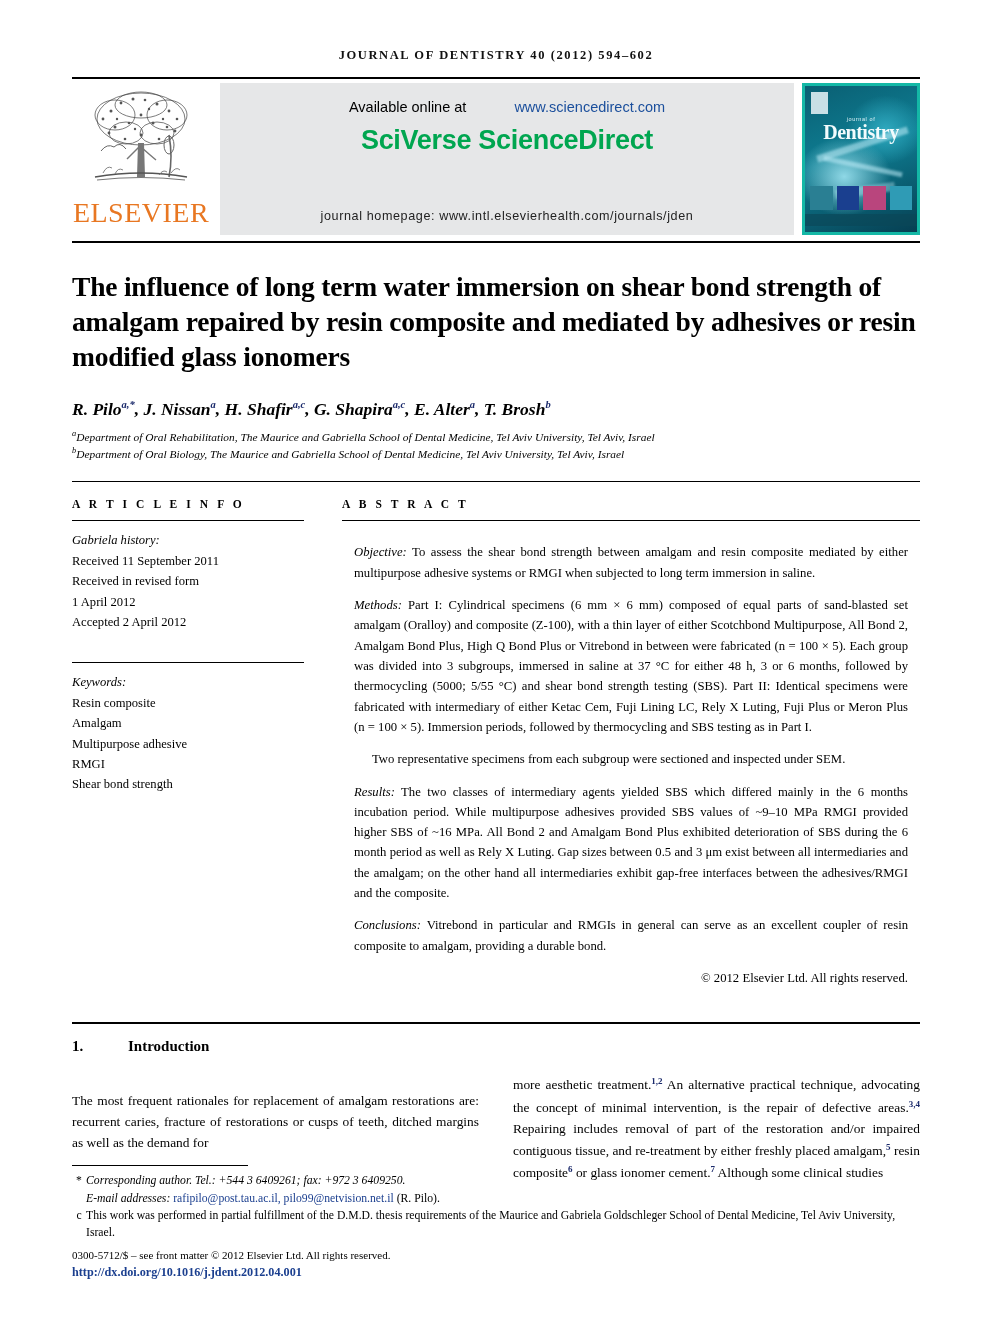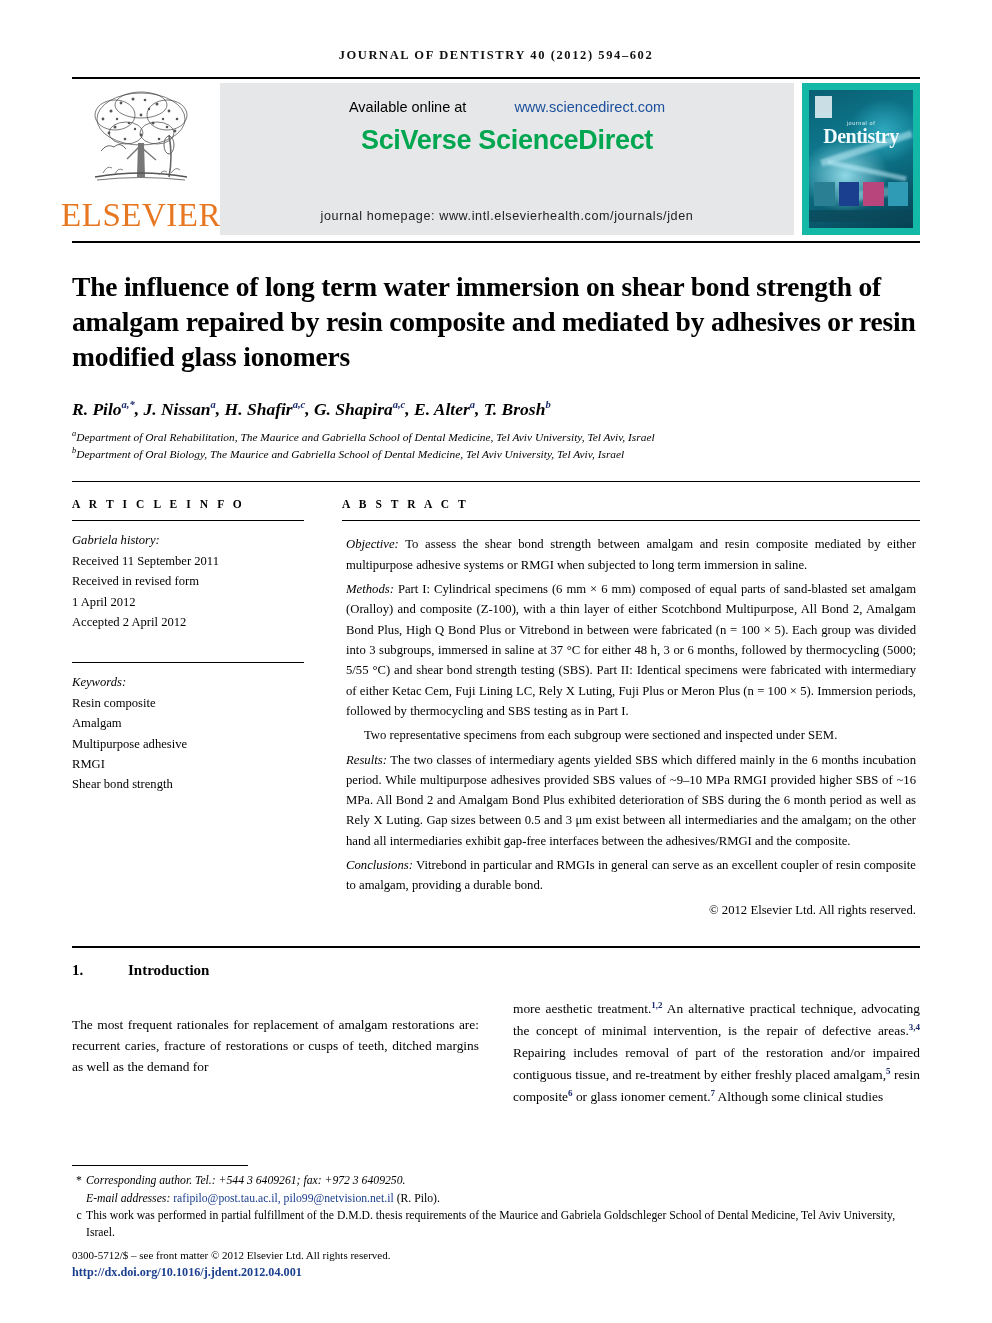--- a/index.html
+++ b/index.html
@@ -43,21 +43,21 @@
     flex: 0 0 138px;
     display: flex;
     flex-direction: column;
     align-items: center;
     justify-content: flex-start;
     padding-top: 2px;
   }
   .tree-svg { width: 120px; height: 112px; display:block; }
   .elsevier-word {
     font-family: "Liberation Serif", serif;
-    font-size: 33px;
+    font-size: 28px;
     letter-spacing: 0.5px;
     color: #E87722;
     line-height: 1;
     margin-top: 2px;
   }
   .banner {
     flex: 1 1 auto;
     background: #e6e7e8;
     margin: 0 8px 0 10px;
     display: flex;
@@ -85,21 +85,21 @@
     font-family: "Liberation Sans", sans-serif;
     font-size: 12.6px;
     letter-spacing: 0.6px;
     color: #222;
     position: absolute;
     bottom: 12px;
   }
   .cover {
     width: 118px;
     flex: 0 0 118px;
-    border: 7px solid #14b8a6;
+    border: 3px solid #14b8a6;
     background: #d946ef;
     position: relative;
     overflow: hidden;
   }
   .cover-bg {
     position: absolute; inset: 0;
     background:
       radial-gradient(ellipse 70% 45% at 35% 62%, #8fd8e6 0%, rgba(143,216,230,0) 60%),
       radial-gradient(ellipse 55% 38% at 72% 30%, #2fa9bf 0%, rgba(47,169,191,0) 62%),
       linear-gradient(160deg, #0a5f73 0%, #0e7d92 45%, #063f52 100%);
@@ -189,21 +189,21 @@
   }
   .info-body .lead { font-style: italic; }
   .kw-gap { height: 30px; }
   .abs-body {
     font-family: "Liberation Serif", serif;
     font-size: 12.7px;
     line-height: 1.60;
     text-align: justify;
     padding-top: 9px;
   }
-  .abs-body p { margin: 4px; }
+  .abs-body p { margin: 12px; }
   .abs-body .lbl { font-style: italic; }
   .indent { text-indent: 18px; }
   .copyright { text-align: right; margin-top: 10px; }
 
   
   .body-rule { border-top: 2.6px solid #000; margin-top: 22px; }
   .cols { display: flex; margin-top: 14px; gap: 34px; }
   .col { flex: 1 1 0; }
   .sec-title {
     font-family: "Liberation Serif", serif;

